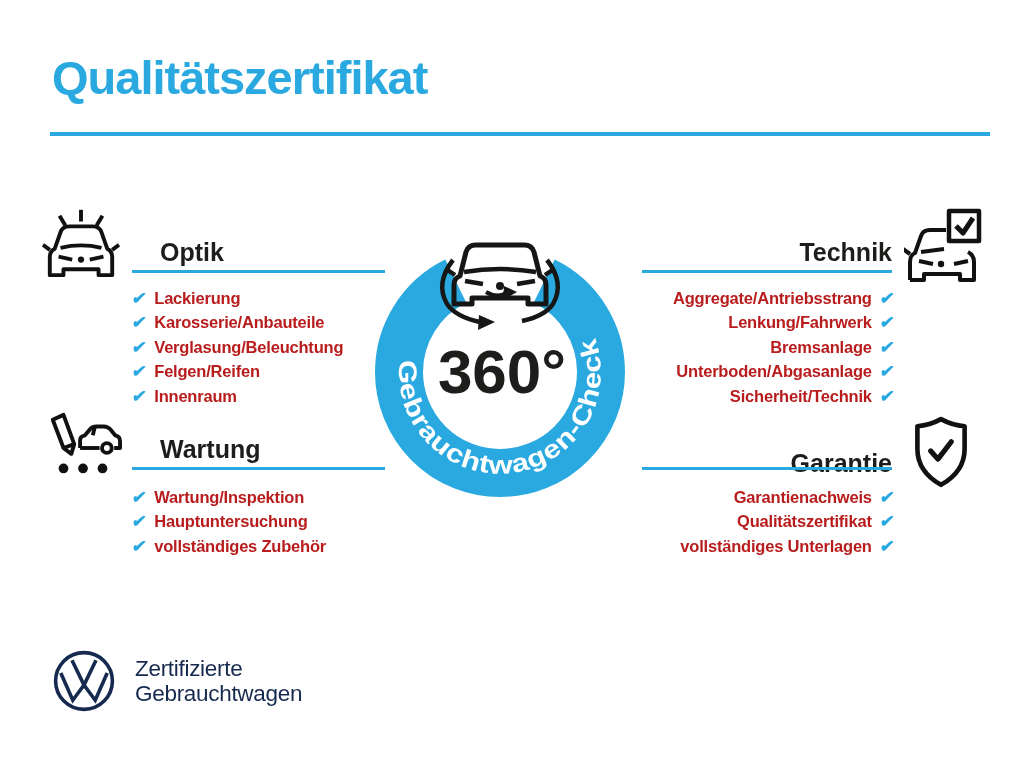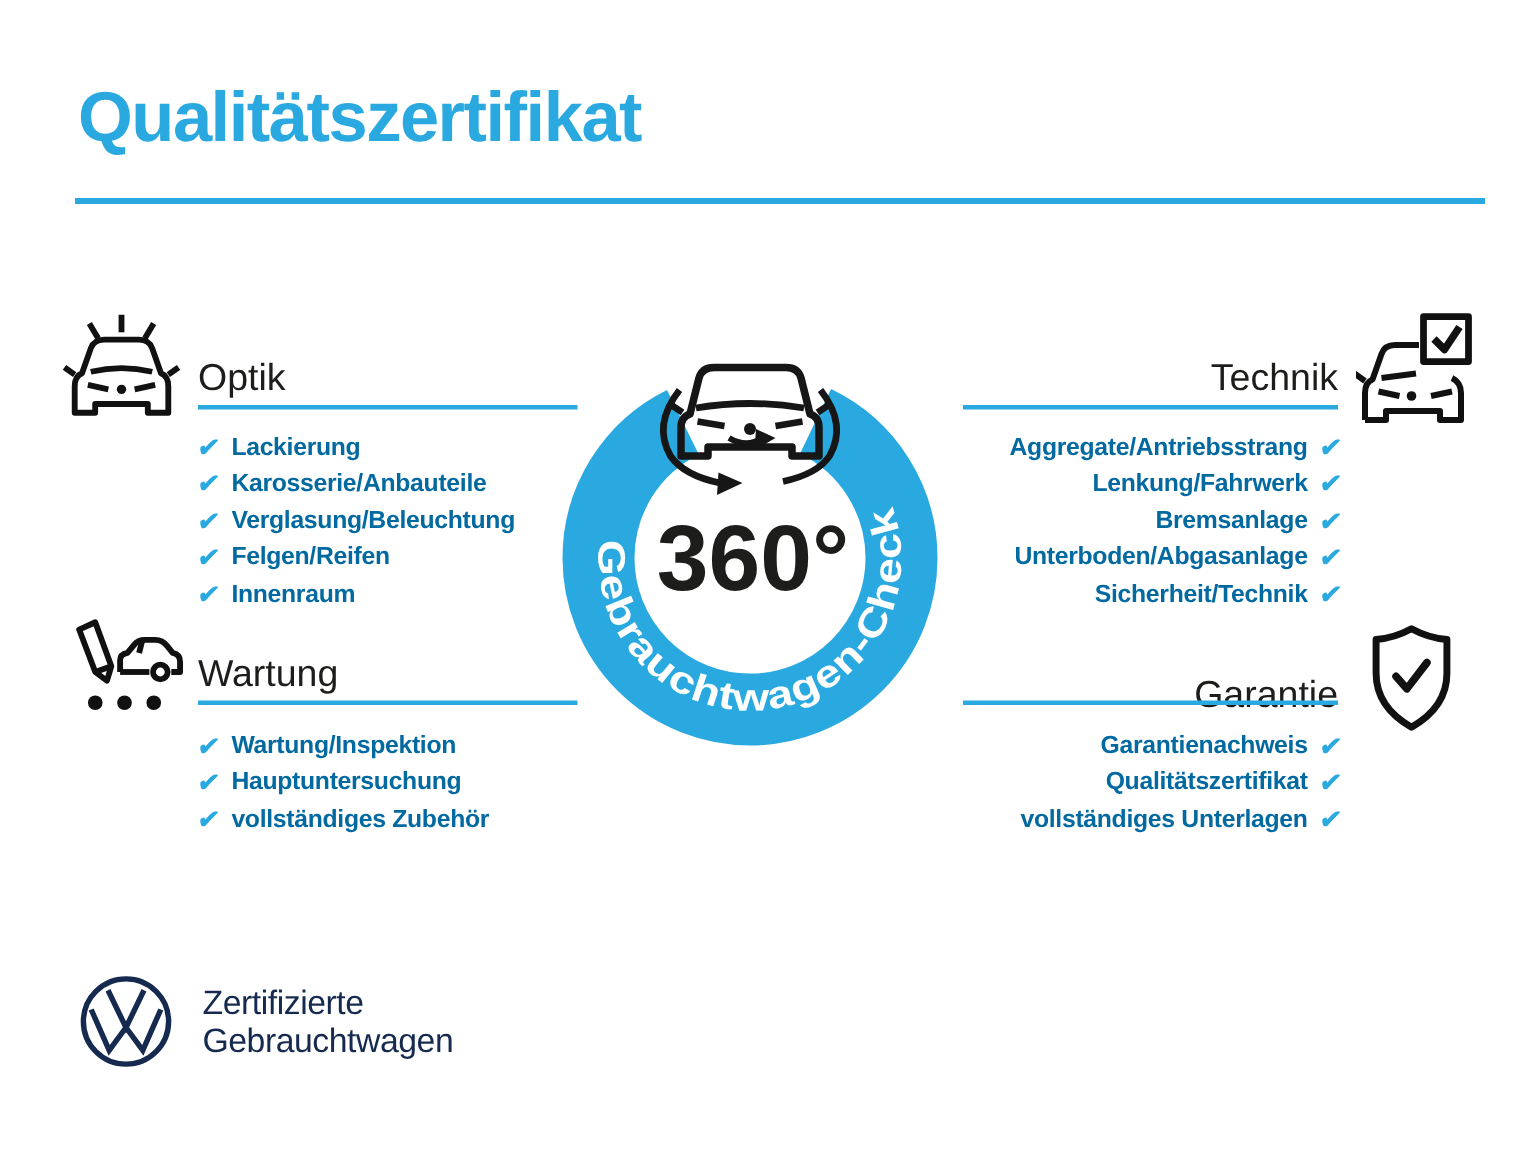--- a/index.html
+++ b/index.html
@@ -10,31 +10,31 @@
   html,body{margin:0;padding:0;background:#fff;}
   .page{
     position:relative;width:1024px;height:768px;background:#ffffff;
     font-family:"Liberation Sans",sans-serif;overflow:hidden;
   }
   .title{
     position:absolute;left:52px;top:50px;font-size:47px;font-weight:700;
     color:var(--accent);letter-spacing:-1px;
   }
   .top-rule{position:absolute;left:50px;top:132px;width:940px;height:4px;background:var(--accent);}
-  .sec-header{position:absolute;font-size:25px;font-weight:400;color:var(--ink);white-space:nowrap;}
+  .sec-header{position:absolute;font-size:25px;font-weight:700;color:var(--ink);white-space:nowrap;margin-left:28px;}
   .sec-header.right{text-align:right;}
   .sec-underline{position:absolute;height:3px;background:var(--accent);}
   .list{position:absolute;display:flex;flex-direction:column;}
   .list.right{align-items:flex-end;}
   .row{display:flex;align-items:center;height:24.5px;gap:8px;white-space:nowrap;}
   .chk{
     color:var(--accent);font-size:17px;font-weight:700;line-height:1;
     transform:skewX(-8deg);
   }
-  .lbl{font-size:16.5px;font-weight:600;color:#0369a1;letter-spacing:-0.2px;}
+  .lbl{font-size:16.5px;font-weight:600;color:#b91c1c;letter-spacing:-0.2px;}
   .icon{position:absolute;}
   .icon svg{display:block;}
   .badge{position:absolute;left:350px;top:220px;width:300px;height:300px;}
   .footer-logo{position:absolute;left:52px;top:649px;width:64px;height:64px;}
   .footer-text{
     position:absolute;left:135px;top:656px;font-size:22.5px;font-weight:400;
     color:var(--navy);line-height:25px;letter-spacing:-0.3px;
   }
 </style>
 </head>

